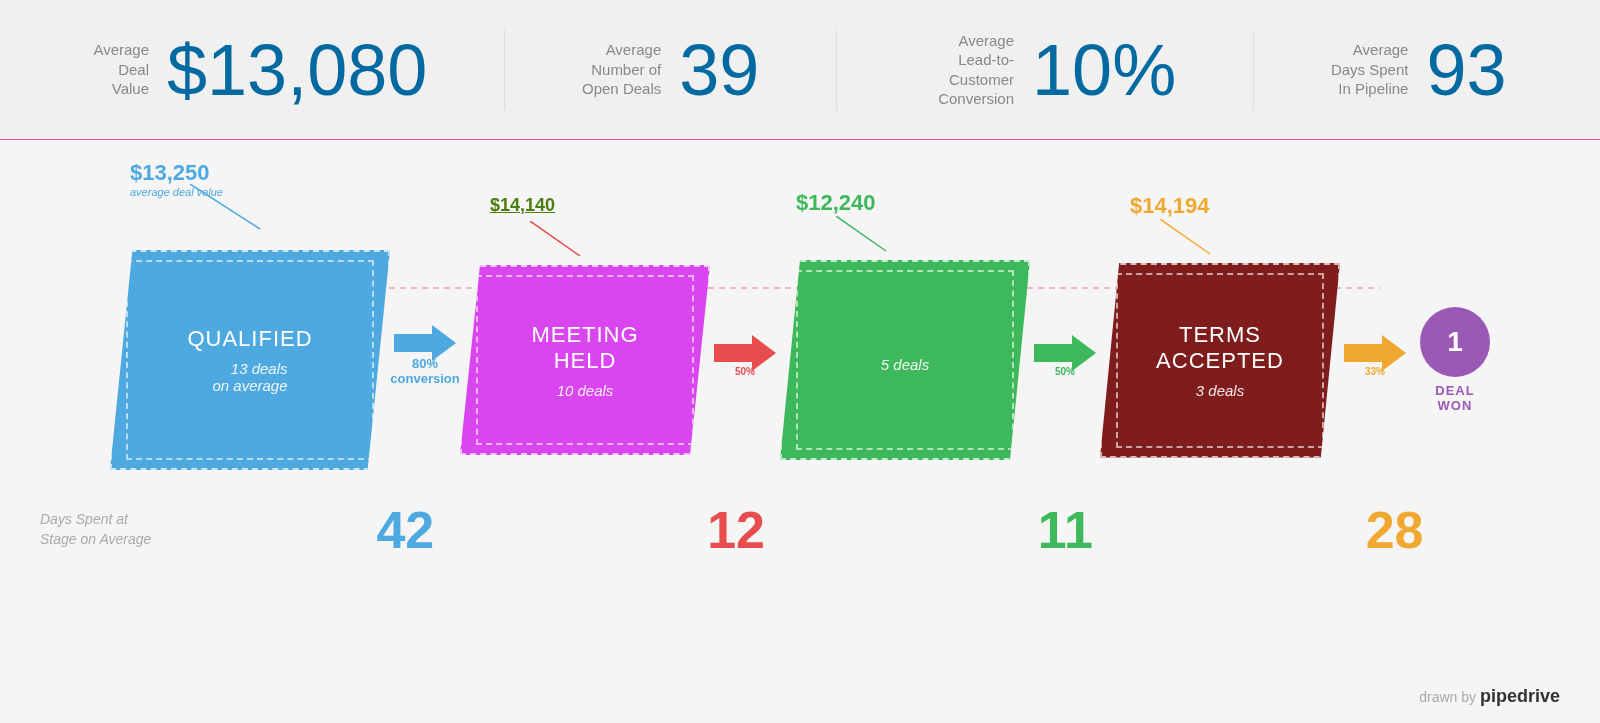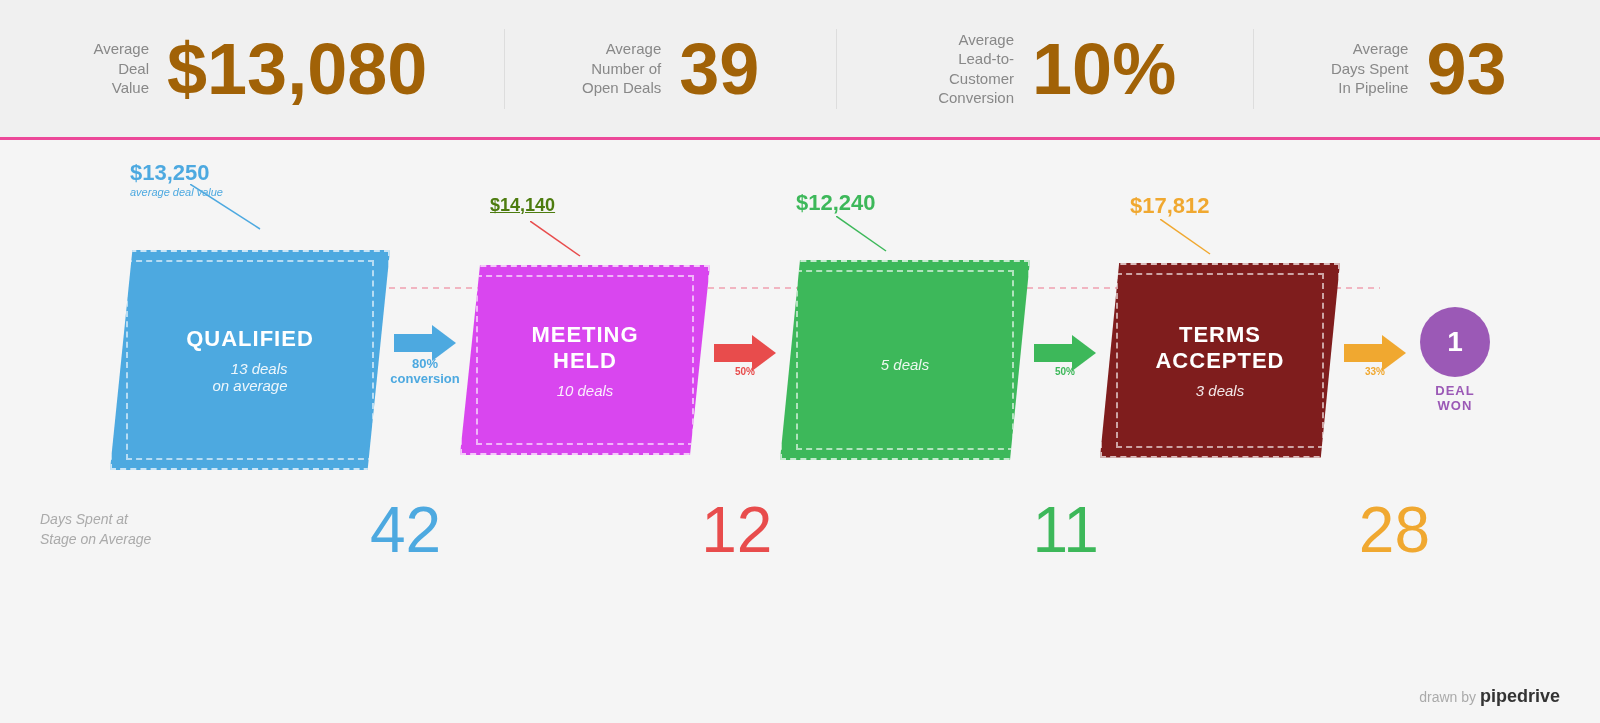--- a/index.html
+++ b/index.html
@@ -12,39 +12,39 @@
       position: relative;
     }
 
     
     .stats-bar {
       background: #f0f0f0;
       display: flex;
       align-items: center;
       justify-content: space-around;
       padding: 18px 55px;
-      border-bottom: 3px solid #ec4899;
+      border-bottom: 1px solid #ec4899;
       height: 140px;
     }
     .stat-item {
       display: flex;
       align-items: center;
       gap: 18px;
     }
     .stat-label {
       font-size: 15px;
       color: #888;
       line-height: 1.3;
       max-width: 100px;
       text-align: right;
     }
     .stat-value {
       font-size: 72px;
-      font-weight: 700;
-      color: #a16207;
+      font-weight: 400;
+      color: #0369a1;
       line-height: 1;
     }
     .stat-divider {
       width: 1px;
       height: 80px;
       background: #ddd;
     }
 
     
     .pipeline-area {
@@ -105,21 +105,21 @@
       inset: 8px 14px;
       border: 2px dashed rgba(255,255,255,0.6);
     }
 
     .stage-qualified .stage-shape::after {
       clip-path: none;
     }
 
     .stage-name {
       font-size: 22px;
-      font-weight: bold;
+      font-weight: normal;
       letter-spacing: 1px;
       color: white;
       z-index: 1;
       text-transform: uppercase;
     }
     .stage-deals {
       font-size: 15px;
       color: rgba(255,255,255,0.9);
       z-index: 1;
       margin-top: 8px;
@@ -231,22 +231,22 @@
       font-style: italic;
       line-height: 1.4;
     }
     .days-values {
       flex: 1;
       display: flex;
       justify-content: space-around;
       align-items: center;
     }
     .days-value {
-      font-size: 64px;
-      font-weight: 400;
+      font-size: 52px;
+      font-weight: 700;
     }
     .days-blue { color: #4da9e0; }
     .days-red { color: #e84c4c; }
     .days-green { color: #3db85a; }
     .days-orange { color: #f0a830; }
 
     
     .attribution {
       position: absolute;
       bottom: 16px;
@@ -377,21 +377,21 @@
     <div class="arrow-connector">
       <div class="arrow-body">
         <div style="background:#3db85a;width:38px;height:18px;"></div>
         <div style="width:0;height:0;border-top:18px solid transparent;border-bottom:18px solid transparent;border-left:24px solid #3db85a;"></div>
       </div>
       <div class="conversion-label conv-green">50%</div>
     </div>
 
     <div class="stage-wrapper stage-terms">
       <div style="position:absolute;top:-70px;left:30px;text-align:left;">
-        <div style="font-size:22px;font-weight:bold;color:#f0a830;">$17,812</div>
+        <div style="font-size:22px;font-weight:bold;color:#f0a830;">$14,194</div>
         <svg width="60" height="40" style="position:absolute;top:26px;left:30px;">
           <line x1="0" y1="0" x2="50" y2="35" stroke="#f0a830" stroke-width="1.5"></line>
         </svg>
       </div>
       <div class="stage-shape">
         <div class="stage-name" style="white-space:pre-line;">TERMS
 ACCEPTED</div>
         <div class="stage-deals">3 deals</div>
       </div>
     </div>

